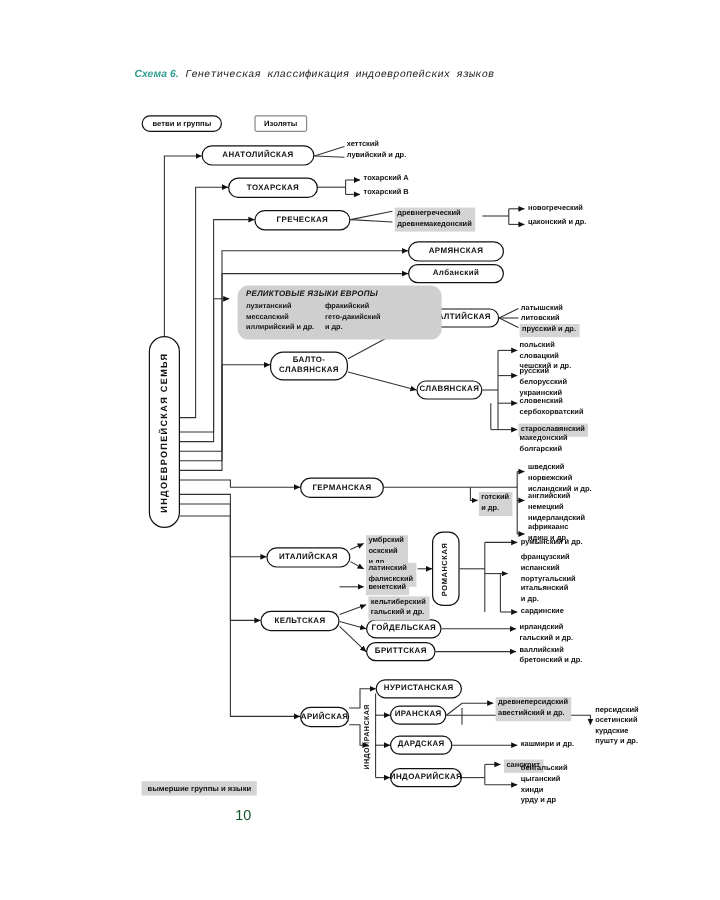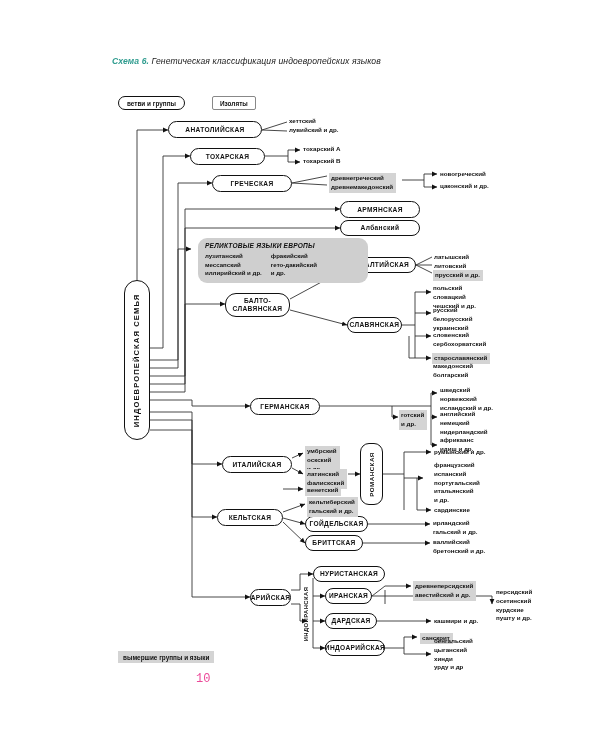--- a/index.html
+++ b/index.html
@@ -4,21 +4,21 @@
 <style>
   html,body{margin:0;padding:0;background:#ffffff;}
   body{width:600px;height:750px;position:relative;overflow:hidden;
        font-family:"Liberation Sans","DejaVu Sans",sans-serif;color:#111;}
   #stage{position:absolute;left:0;top:0;width:600px;height:750px;}
   #wires{position:absolute;left:0;top:0;width:600px;height:750px;}
 
   .title{position:absolute;left:112px;top:56px;font-size:8.6px;font-style:italic;
          letter-spacing:.1px;white-space:nowrap;}
   .title .num{color:#2f9c8f;font-weight:bold;}
-  .title .rest{color:#1a1a1a;}
+  .title .rest{color:#1a1a1a;font-family:Liberation Mono, monospace;}
 
   
   .node{position:absolute;box-sizing:border-box;border:1.6px solid #111;
         border-radius:11px;background:#fff;display:flex;align-items:center;
         justify-content:center;text-align:center;font-weight:bold;
         font-size:6.6px;letter-spacing:.35px;line-height:1.18;color:#111;
         padding:0 3px;}
   .node.thin{border-width:1px;}
   
   .leaf{position:absolute;font-size:6.2px;line-height:1.42;font-weight:bold;
@@ -42,22 +42,22 @@
   .vlabel{position:absolute;display:flex;align-items:center;justify-content:center;}
   .vlabel span{display:block;transform:rotate(-90deg);white-space:nowrap;
                font-weight:bold;font-size:5.9px;letter-spacing:.4px;}
 
   .legend{position:absolute;font-size:6.4px;font-weight:bold;}
   .legend.keyA{border:1.7px solid #111;border-radius:9px;background:#fff;
                padding:2.5px 8px;}
   .legend.keyB{border:1px solid #888;border-radius:2px;background:#fff;
                padding:2.5px 7px;}
   .legend.dead{background:#d4d4d4;padding:2.5px 5px;}
-  .pageno{position:absolute;left:196px;top:672px;font-size:12px;color:#ec4899;
-          font-family:Liberation Mono, monospace;}
+  .pageno{position:absolute;left:196px;top:672px;font-size:12px;color:#14532d;
+          font-family:Liberation Sans, sans-serif;}
 </style>
 </head>
 <body>
 
 <div id="stage">
 
   <svg id="wires" viewBox="0 0 600 750">
     <defs>
       <marker id="ar" markerWidth="6" markerHeight="6" refX="5" refY="3" orient="auto" markerUnits="userSpaceOnUse">
         <path d="M0,0.6 L5.2,3 L0,5.4 Z" fill="#111"></path>

